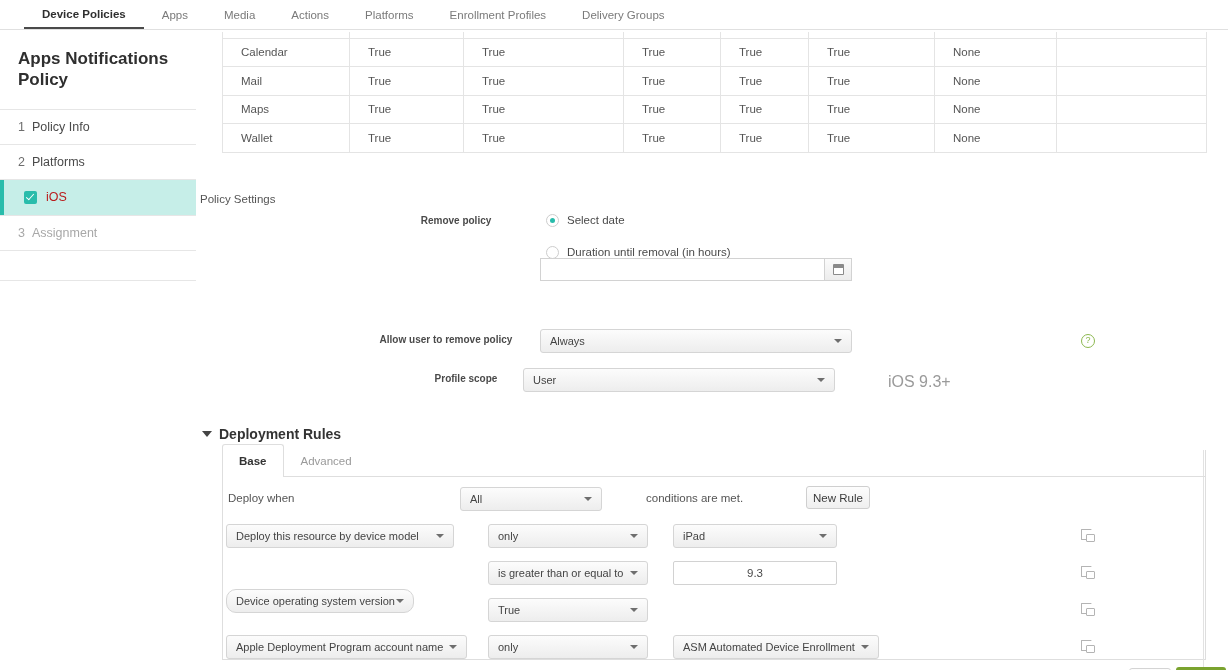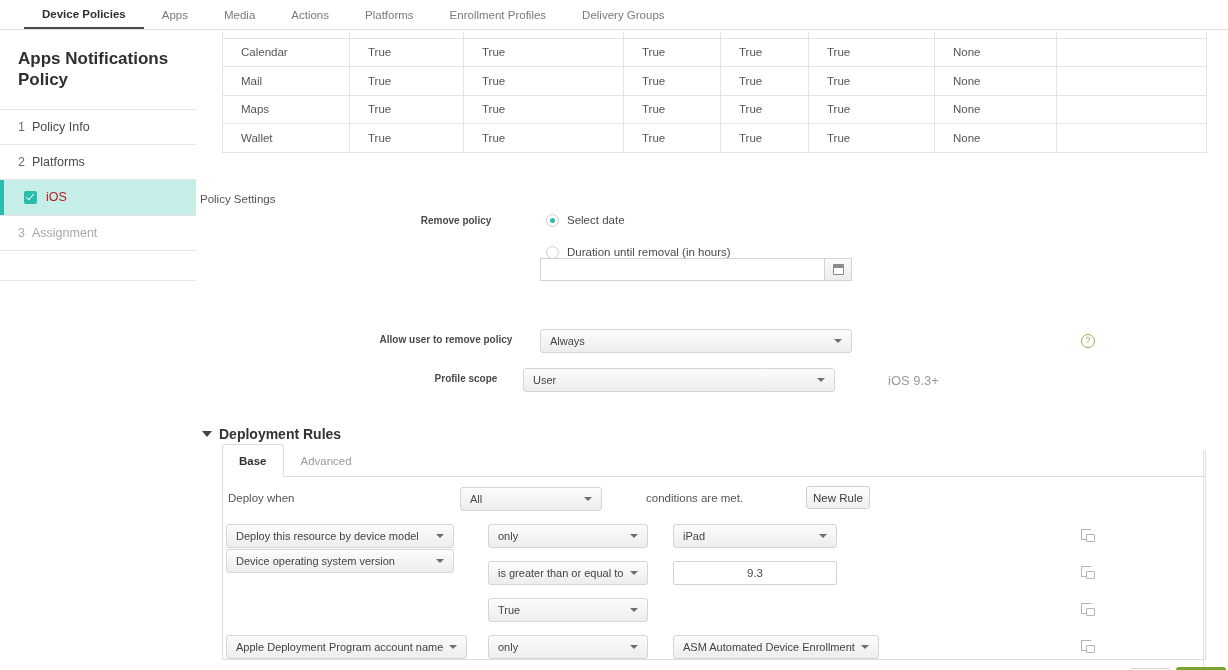--- a/index.html
+++ b/index.html
@@ -244,21 +244,21 @@
     border: 1.3px solid #8cb84f;
     border-radius: 50%;
     color: #8cb84f;
     font-size: 9px;
     line-height: 11.4px;
     text-align: center;
     cursor: pointer;
   }
   .note {
     position: absolute;
-    font-size: 13px;
+    font-size: 16px;
     color: #9a9a9a;
     padding-left: 24px;
   }
 
   
   .dr-head {
     position: absolute; left: 6px; top: 396px;
     font-size: 14px; font-weight: bold; color: #333;
     display: flex; align-items: center;
     cursor: pointer;
@@ -559,21 +559,21 @@
   <div class="sel" style="left:292px; top:494px; width:160px;">
     <span>only</span>
     <span class="caret"></span>
   </div>
   <div class="sel" style="left:477px; top:494px; width:164px;">
     <span>iPad</span>
     <span class="caret"></span>
   </div>
   <div class="delic" style="top:499px;"></div>
 
-  <div class="sel" style="left:30px; top:519px; width:228px;">
+  <div class="sel" style="left:30px; top:559px; width:188px;border-radius:10px;">
     <span>Device operating system version</span>
     <span class="caret"></span>
   </div>
   <div class="sel" style="left:292px; top:531px; width:160px;">
     <span>is greater than or equal to</span>
     <span class="caret"></span>
   </div>
   <input class="txtinput" style="left: 477px; top: 531px; width: 164px;" value="9.3">
   <div class="delic" style="top:536px;"></div>
 

